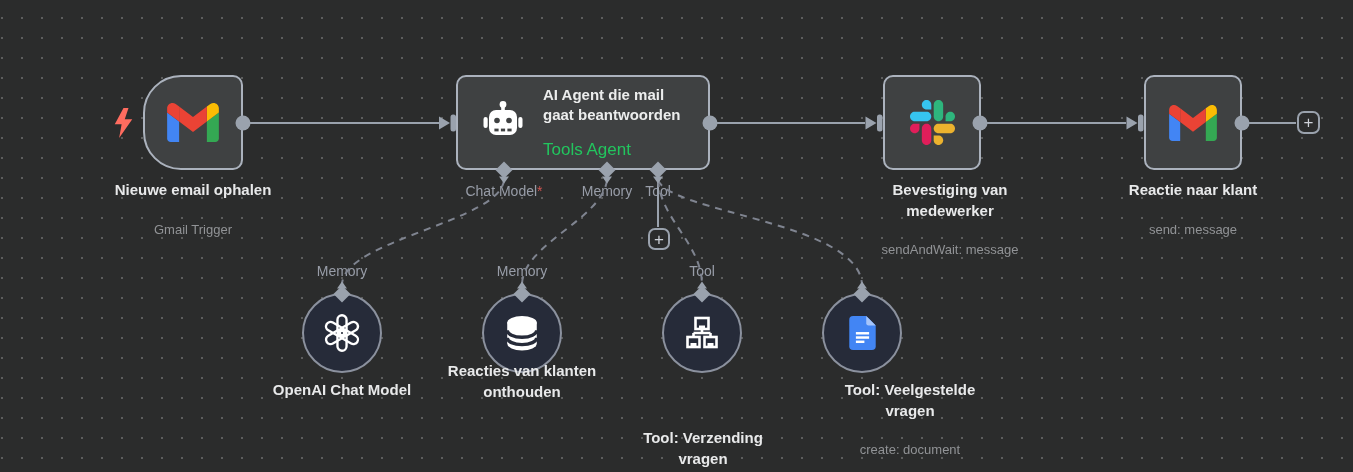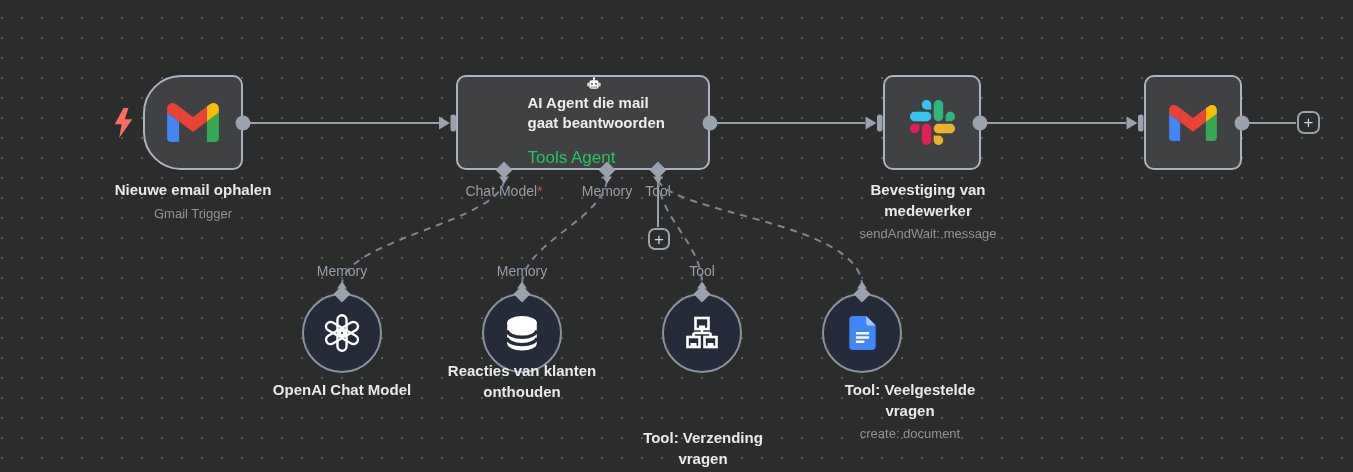--- a/index.html
+++ b/index.html
@@ -9,26 +9,26 @@
     background-image:radial-gradient(circle,#5d5e5e 1.1px,transparent 1.5px);
     background-size:20px 20px;background-position:12px 8px;
     font-family:"Liberation Sans",sans-serif;
   }
   .node{
     position:absolute;box-sizing:border-box;background:#3f4142;
     border:2px solid #abb2bd;border-radius:10px;
     display:flex;align-items:center;justify-content:center;
   }
   .node.trigger{border-radius:38px 10px 10px 38px;}
-  .node.agent{justify-content:flex-start;padding-left:22px;flex-direction:column;}
+  .node.agent{justify-content:flex-start;padding-left:22px;}
   .agent-text{margin-left:17px;}
   .agent-title{font-size:15px;font-weight:700;color:#eceded;line-height:1.35;width:150px;}
   .agent-sub{font-size:17px;color:#22c55e;margin-top:15px;}
   .nlabel{position:absolute;text-align:center;color:#e8e9ea;font-size:15px;font-weight:700;line-height:1.38;}
-  .nsub{font-size:13px;font-weight:400;color:#919396;margin-top:4px;}
+  .nsub{font-size:13px;font-weight:400;color:#919396;margin-top:20px;}
   .plabel{position:absolute;text-align:center;color:#989da8;font-size:14px;font-weight:400;}
   .req{color:#cf5552;}
   .subnode{
     position:absolute;box-sizing:border-box;width:80px;height:80px;border-radius:50%;
     background:#262b39;border:2px solid #8b919e;
     display:flex;align-items:center;justify-content:center;
   }
   .plus-btn{
     position:absolute;box-sizing:border-box;border:2px solid #9aa2ad;border-radius:7px;
     background:#2b2c2c;color:#ced2d9;display:flex;align-items:center;justify-content:center;
@@ -90,33 +90,37 @@
       <path fill="#E01E5A" d="M25.8 77.6c0 7.1-5.8 12.9-12.9 12.9S0 84.7 0 77.6s5.8-12.9 12.9-12.9h12.9V77.6z"></path>
       <path fill="#E01E5A" d="M32.3 77.6c0-7.1 5.8-12.9 12.9-12.9s12.9 5.8 12.9 12.9v32.3c0 7.1-5.8 12.9-12.9 12.9s-12.9-5.8-12.9-12.9V77.6z"></path>
       <path fill="#36C5F0" d="M45.2 25.8c-7.1 0-12.9-5.8-12.9-12.9S38.1 0 45.2 0s12.9 5.8 12.9 12.9v12.9H45.2z"></path>
       <path fill="#36C5F0" d="M45.2 32.3c7.1 0 12.9 5.8 12.9 12.9s-5.8 12.9-12.9 12.9H12.9C5.8 58.1 0 52.3 0 45.2s5.8-12.9 12.9-12.9h32.3z"></path>
       <path fill="#2EB67D" d="M97 45.2c0-7.1 5.8-12.9 12.9-12.9s12.9 5.8 12.9 12.9-5.8 12.9-12.9 12.9H97V45.2z"></path>
       <path fill="#2EB67D" d="M90.5 45.2c0 7.1-5.8 12.9-12.9 12.9s-12.9-5.8-12.9-12.9V12.9C64.7 5.8 70.5 0 77.6 0s12.9 5.8 12.9 12.9v32.3z"></path>
       <path fill="#ECB22E" d="M77.6 97c7.1 0 12.9 5.8 12.9 12.9s-5.8 12.9-12.9 12.9-12.9-5.8-12.9-12.9V97h12.9z"></path>
       <path fill="#ECB22E" d="M77.6 90.5c-7.1 0-12.9-5.8-12.9-12.9s5.8-12.9 12.9-12.9h32.3c7.1 0 12.9 5.8 12.9 12.9s-5.8 12.9-12.9 12.9H77.6z"></path>
     </svg>
   </div>
-  <div class="nlabel" style="left:853px;top:180px;width:150px;">
+  <div class="nlabel" style="left:875px;top:180px;width:150px;">
     <div>Bevestiging van medewerker</div>
     <div class="nsub">sendAndWait: message</div>
   </div>
 
   <div class="node" style="left:1144px;top:75px;width:98px;height:95px;">
     <svg width="48" height="36" viewBox="0 0 49.4 37.25">
       <path fill="#4285F4" d="M3.4 37.25h8.05V17.7L0 9.07v24.78c0 1.88 1.52 3.4 3.4 3.4z"></path>
       <path fill="#34A853" d="M37.95 37.25H46c1.88 0 3.4-1.52 3.4-3.4V9.07L37.95 17.7z"></path>
       <path fill="#FBBC04" d="M37.95 3.4v14.3l11.45-8.63V5.12c0-4.2-4.8-6.6-8.16-4.08z"></path>
       <path fill="#EA4335" d="M0 9.07l11.45 8.63V3.4L8.16 1.04C4.8-1.48 0 .92 0 5.12z"></path>
       <path fill="#EA4335" d="M11.45 3.4v14.3l13.25 9.93 13.25-9.93V3.4L24.7 13.33z"></path>
     </svg>
+  </div>
+  <div class="nlabel" style="left:1118px;top:180px;width:150px;">
+    <div>Reactie naar klant</div>
+    <div class="nsub">send: message</div>
   </div>
 
   <div class="plabel" style="left:302px;top:263px;width:80px;"><span>Memory</span></div>
   <div class="plabel" style="left:482px;top:263px;width:80px;"><span>Memory</span></div>
   <div class="plabel" style="left:662px;top:263px;width:80px;"><span>Tool</span></div>
 
   <div class="subnode" style="left:302px;top:293px;">
     <svg width="40" height="40" viewBox="-22 -22 44 44">
       <g stroke="#fff" stroke-width="2.6" fill="none">
         <rect x="-5" y="-19.5" width="10" height="22" rx="5"></rect>

